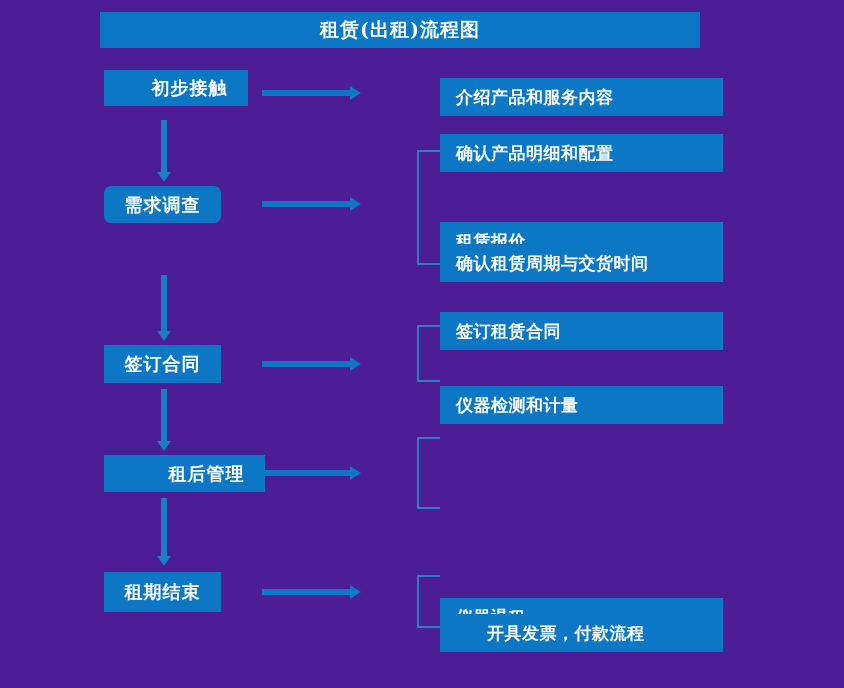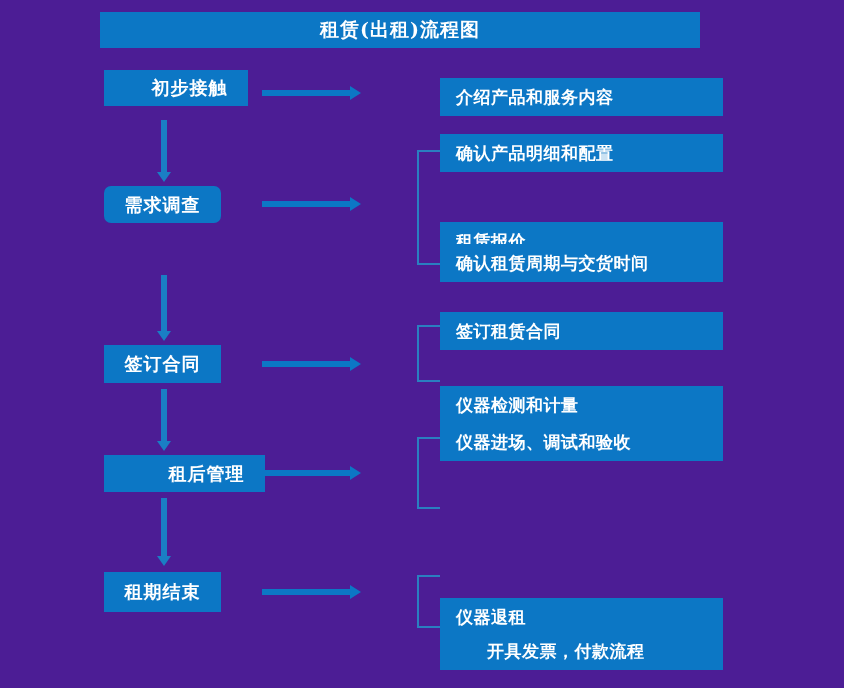--- a/index.html
+++ b/index.html
@@ -190,17 +190,16 @@
   <div class="bracket" style="top:325px; height:57px;"></div>
   <div class="bracket" style="top:437px; height:72px;"></div>
   <div class="bracket" style="top:575px; height:53px;"></div>
 
   <div class="detail-box" style="top:78px;">介绍产品和服务内容</div>
   <div class="detail-box" style="top:134px;">确认产品明细和配置</div>
   <div class="detail-box" style="top:186px;margin-top:36px;">租赁报价</div>
   <div class="detail-box" style="top:244px;">确认租赁周期与交货时间</div>
   <div class="detail-box" style="top:312px;">签订租赁合同</div>
   <div class="detail-box" style="top:386px;">仪器检测和计量</div>
-  <div class="detail-box" style="top:423px;">仪器进场、调试和验收</div>
   <div class="detail-box" style="top:562px;margin-top:36px;">仪器退租</div>
-  <div class="detail-box" style="top:632px;padding-left:47px;">开具发票，付款流程</div>
+  <div class="detail-box" style="top:614px;padding-left:47px;">开具发票，付款流程</div>
 
 </div>
 
 </body></html>

